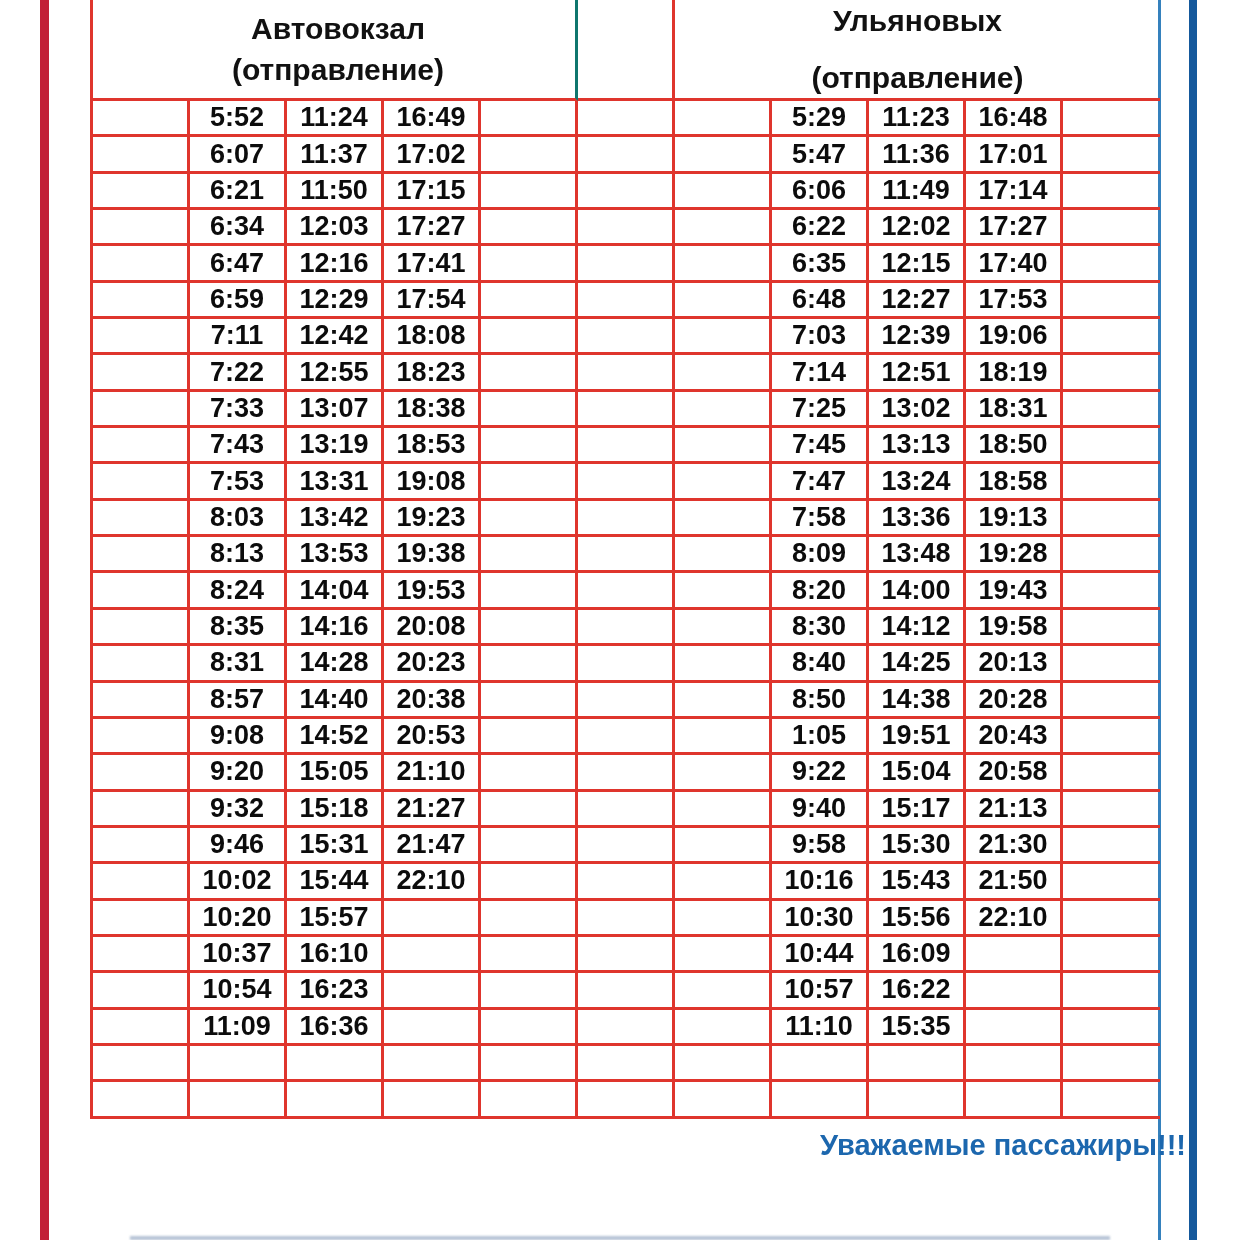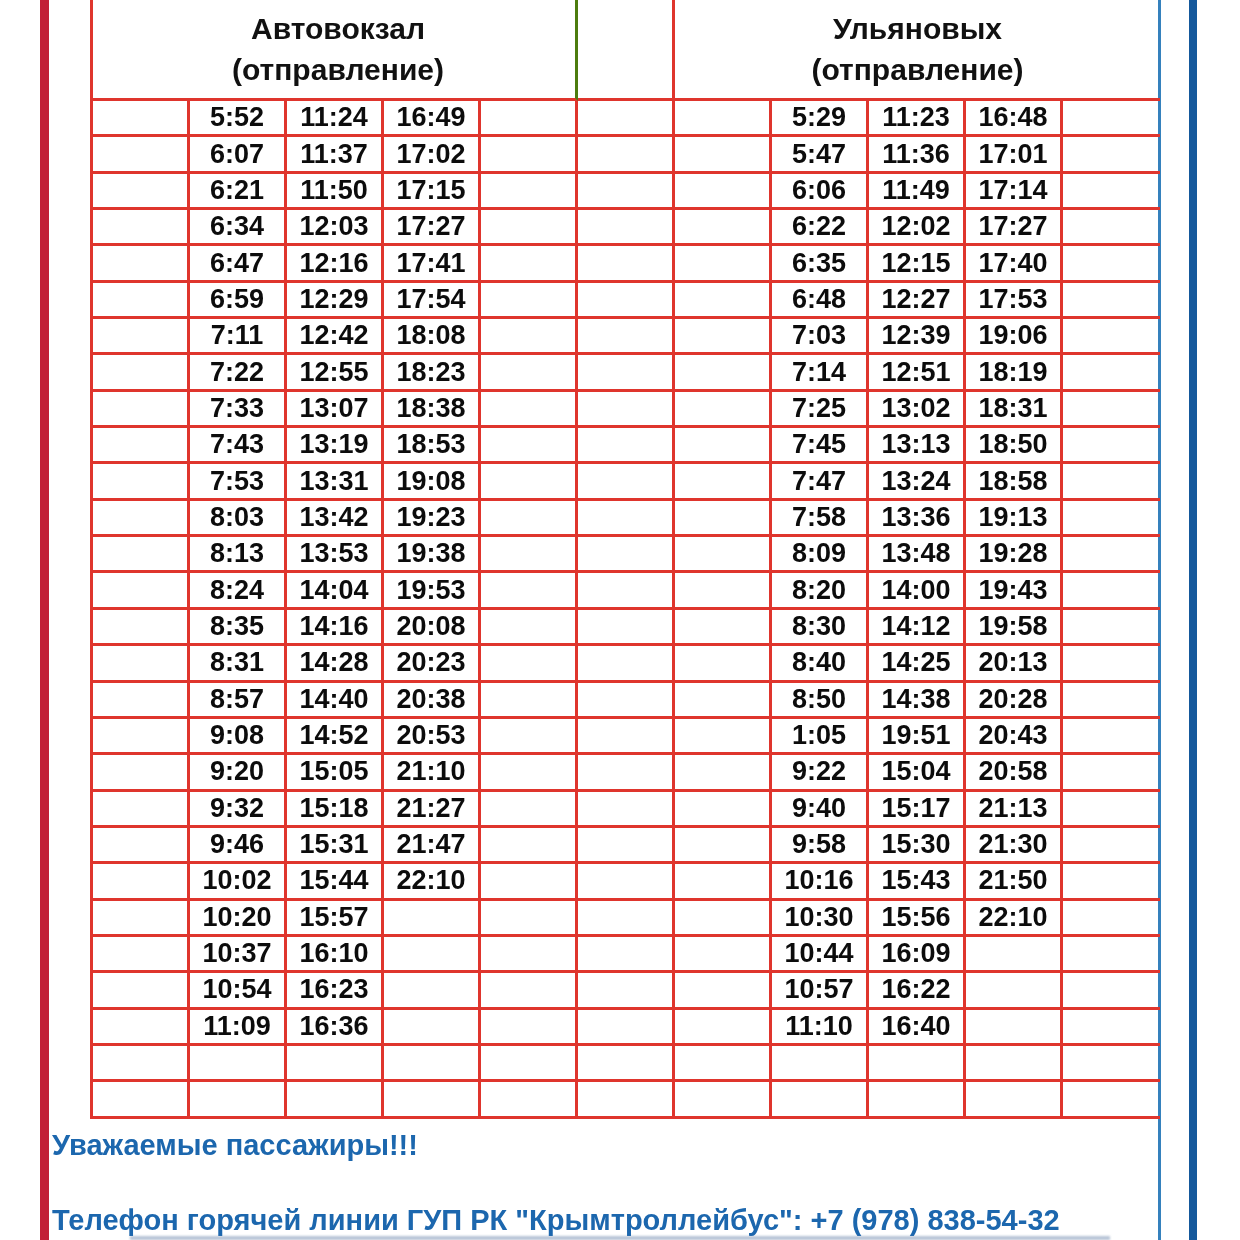--- a/index.html
+++ b/index.html
@@ -14,30 +14,30 @@
 
   
   .grid{position:absolute;left:90px;top:0;width:1070px;height:1119px;
         display:grid;box-sizing:border-box;
         grid-template-columns:repeat(11,1fr);
         grid-template-rows:101px repeat(28,36.35px);
         border-left:3px solid #df352d;}
   .hcell{box-sizing:border-box;border-bottom:3px solid #df352d;
          display:flex;flex-direction:column;align-items:center;justify-content:center;
          font-weight:700;font-size:30px;line-height:41px;color:#111111;}
-  .hcell-left{grid-column:1/6;grid-row:1;border-right:3px solid #4d7c0f;padding-left:8px;}
+  .hcell-left{grid-column:1/6;grid-row:1;border-right:3px solid #0f766e;padding-left:8px;}
   .hcell-gap{grid-column:6/7;grid-row:1;border-right:3px solid #df352d;}
-  .hcell-right{grid-column:7/12;grid-row:1;}
+  .hcell-right{grid-column:7/12;grid-row:1;justify-content:space-between;}
   .cell{box-sizing:border-box;border-bottom:3px solid #df352d;border-right:3px solid #df352d;
         display:flex;align-items:center;justify-content:center;
         font-weight:700;font-size:27px;color:#0c0c0c;}
   .cell.lastcol{border-right:none;}
 
   
-  .footer{position:absolute;left:52px;width:1134px;text-align:left;color:#1c67ae;
+  .footer{position:absolute;left:52px;width:1134px;text-align:right;color:#1c67ae;
           font-weight:700;font-size:29px;line-height:34px;}
   .f1{top:1128px;}
   .f2{top:1168px;}
   .f3{top:1203px;}
   .footer.fline{position:absolute;}
 
   
   .cutoff{position:absolute;left:130px;top:1236px;width:980px;height:4px;
           background:rgba(95,125,165,0.45);filter:blur(1px);}
 </style>
@@ -337,21 +337,21 @@
       <div class="cell"></div>
       <div class="cell lastcol"></div>
       <div class="cell"></div>
       <div class="cell">11:09</div>
       <div class="cell">16:36</div>
       <div class="cell"></div>
       <div class="cell"></div>
       <div class="cell"></div>
       <div class="cell"></div>
       <div class="cell">11:10</div>
-      <div class="cell">16:40</div>
+      <div class="cell">15:35</div>
       <div class="cell"></div>
       <div class="cell lastcol"></div>
       <div class="cell"></div>
       <div class="cell"></div>
       <div class="cell"></div>
       <div class="cell"></div>
       <div class="cell"></div>
       <div class="cell"></div>
       <div class="cell"></div>
       <div class="cell"></div>
@@ -365,17 +365,16 @@
       <div class="cell"></div>
       <div class="cell"></div>
       <div class="cell"></div>
       <div class="cell"></div>
       <div class="cell"></div>
       <div class="cell"></div>
       <div class="cell lastcol"></div>
     </div>
 
   <div class="footer fline f1">Уважаемые пассажиры!!!</div>
-  <div class="footer fline f3">Телефон горячей линии ГУП РК "Крымтроллейбус": +7 (978) 838-54-32</div>
 
   <div class="cutoff"></div>
 
 </div>
 
 </body></html>

